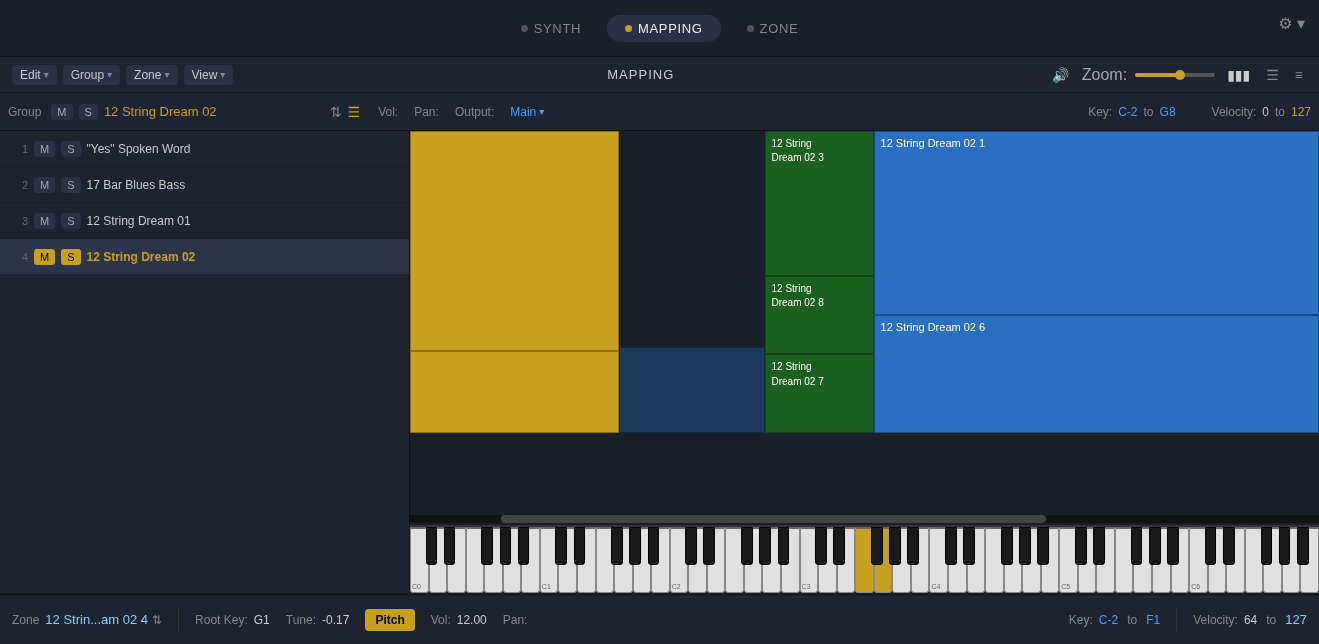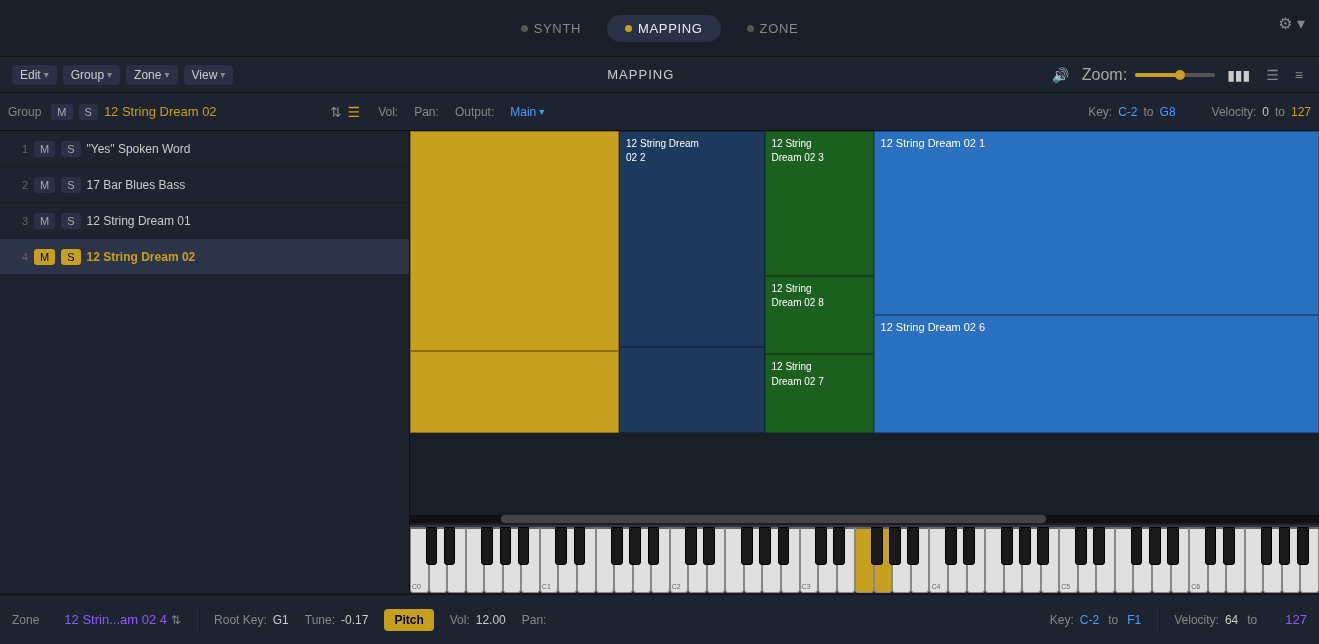--- a/index.html
+++ b/index.html
@@ -270,21 +270,21 @@
       height: 50px;
       border-top: 1px solid #111;
       gap: 16px;
       position: absolute;
       bottom: 0;
       left: 0;
       right: 0;
     }
     .bottom-label { color: #888; font-size: 12px; }
     .bottom-value { color: #ccc; font-size: 12px; }
-    .bottom-value.yellow { color: #8b5cf6; font-size: 13px; font-weight: 500; margin-left: 19px; }
+    .bottom-value.yellow { color: #7dd3fc; font-size: 13px; font-weight: 500; }
     .bottom-value.blue { color: #4a9eff; }
     .pitch-btn {
       background: #c8a020;
       color: #000;
       border: none;
       border-radius: 4px;
       padding: 4px 10px;
       font-size: 12px;
       font-weight: 600;
       cursor: pointer;
@@ -431,23 +431,20 @@
       <span class="row-name">12 String Dream 02</span>
     </div>
   </div>
 
   <div class="mapping-area" style="position:relative;">
 
     <div class="zones-grid">
 
       <div class="zone-block yellow-bg" style="left:0;top:0;width:23%;height:56%;"></div>
 
-      <div class="zone-block dark-blue-bg" style="left:23%;top:0;width:16%;height:55%;">
-        <span style="font-size:10px;">12 String Dream<br>02 2</span>
-      </div>
 
       <div class="zone-block" style="left:39%;top:0;width:12%;height:37%;background:#1c6020;">
         <span style="font-size:10px;">12 String<br>Dream 02 3</span>
       </div>
 
       <div class="zone-block" style="left:39%;top:37%;width:12%;height:20%;background:#1c6020;">
         <span style="font-size:10px;">12 String<br>Dream 02 8</span>
       </div>
 
       <div class="zone-block" style="left:39%;top:57%;width:12%;height:20%;background:#1c6020;">

